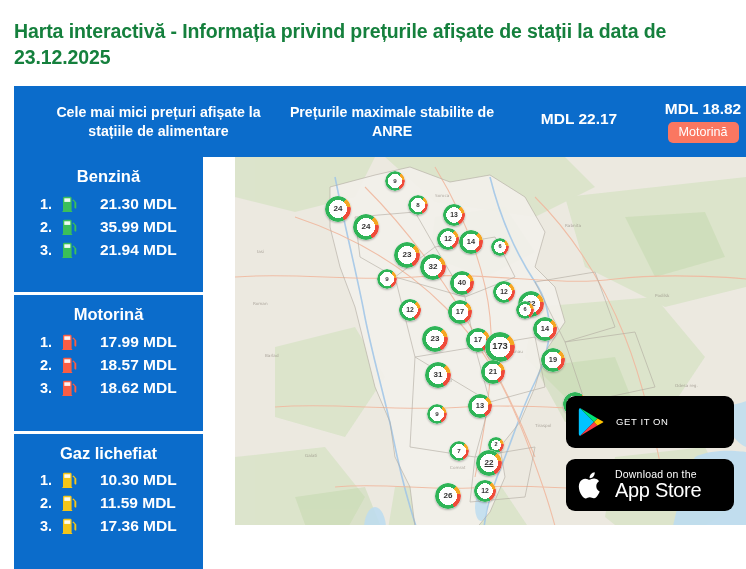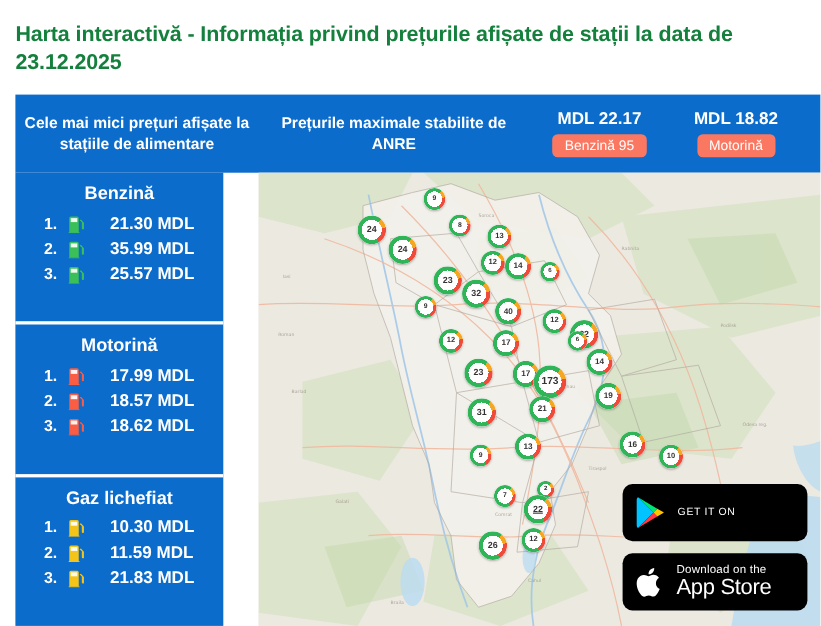--- a/index.html
+++ b/index.html
@@ -16,21 +16,21 @@
     position: absolute; left: 14px; top: 18px; width: 716px;
     font-size: 19.5px; font-weight: bold; color: #15803d;
     line-height: 1.34; letter-spacing: -0.1px;
   }
 
   
   .header-band {
     position: absolute; left: 14px; top: 86px;
     width: 732px; height: 71px;
     background: #0b6ccb;
-    display: flex; align-items: center;
+    display: flex; align-items: center; padding-left: 34px;
   }
   .hdr-col-left {
     width: 221px; flex: none; text-align: center;
     color: #ffffff; font-weight: bold; font-size: 14.2px; line-height: 1.33;
   }
   .hdr-col-mid {
     width: 246px; flex: none; text-align: center;
     color: #ffffff; font-weight: bold; font-size: 14.2px; line-height: 1.33;
   }
   .hdr-col-price { flex: none; text-align: center; padding: 0 8px; }
@@ -77,21 +77,21 @@
   }
   .pump-ico { width: 22px; flex: none; display: flex; align-items: center; }
   .rank-price {
     color: #ffffff; font-weight: bold; font-size: 15.5px;
     margin-left: 16px; white-space: nowrap;
   }
 
   
   .map {
     position: absolute; left: 221px; top: 0;
-    width: 511px; height: 412px; overflow: hidden;
+    width: 511px; height: 368px; overflow: hidden;
     background: #e9e6de;
   }
   .map-canvas { position: absolute; inset: 0; }
   .marker {
     position: absolute; border-radius: 50%;
     background: #ffffff;
     display: flex; align-items: center; justify-content: center;
     font-size: 7px; font-weight: bold; color: #333333;
     line-height: 1; font-family: "Liberation Sans", sans-serif;
   }
@@ -125,21 +125,20 @@
 <div id="app">
 
   <div class="page-title">Harta interactivă - Informația privind prețurile afișate de stații la data de 23.12.2025</div>
 
   <div class="header-band">
     <div class="hdr-col-left">Cele mai mici prețuri afișate la stațiile de alimentare</div>
     <div class="hdr-col-mid">Prețurile maximale stabilite de ANRE</div>
 
     <div class="hdr-col-price p1">
       <div class="price-value">MDL 22.17</div>
-      <span class="fuel-badge">Benzină 95</span>
     </div>
 
     <div class="hdr-col-price p2">
       <div class="price-value">MDL 18.82</div>
       <span class="fuel-badge">Motorină</span>
     </div>
   </div>
 
   <div class="body-row">
 
@@ -173,21 +172,21 @@
           <div class="rank-row">
             <span class="rank-num">3.</span>
             <span class="pump-ico">
               <svg width="15" height="16" viewBox="0 0 15 16">
                 <path d="M1,2.2 A1.4,1.4 0 0 1 2.4,0.8 L8.2,0.8 A1.4,1.4 0 0 1 9.6,2.2 L9.6,15.2 L1,15.2 Z" fill="#3bbf59"></path>
                 <rect x="2.3" y="2.3" width="6" height="3.6" fill="#ffffff" opacity="0.92"></rect>
                 <path d="M10.3,4.3 L12.4,6.1 L12.4,11.6 A1.1,1.1 0 0 0 14.3,12.2 L14.3,6.6 L11.6,3.6 Z" fill="#3bbf59"></path>
                 <rect x="0.4" y="15" width="9.8" height="1.0" fill="#3bbf59"></rect>
               </svg>
             </span>
-            <span class="rank-price">25.57 MDL</span>
+            <span class="rank-price">21.94 MDL</span>
           </div>
         </div>
         <div class="fuel-block">
           <div class="fuel-title">Motorină</div>
           <div class="rank-row">
             <span class="rank-num">1.</span>
             <span class="pump-ico">
               <svg width="15" height="16" viewBox="0 0 15 16">
                 <path d="M1,2.2 A1.4,1.4 0 0 1 2.4,0.8 L8.2,0.8 A1.4,1.4 0 0 1 9.6,2.2 L9.6,15.2 L1,15.2 Z" fill="#fa5d43"></path>
                 <rect x="2.3" y="2.3" width="6" height="3.6" fill="#ffffff" opacity="0.92"></rect>
@@ -251,21 +250,21 @@
           <div class="rank-row">
             <span class="rank-num">3.</span>
             <span class="pump-ico">
               <svg width="15" height="16" viewBox="0 0 15 16">
                 <path d="M1,2.2 A1.4,1.4 0 0 1 2.4,0.8 L8.2,0.8 A1.4,1.4 0 0 1 9.6,2.2 L9.6,15.2 L1,15.2 Z" fill="#f4c518"></path>
                 <rect x="2.3" y="2.3" width="6" height="3.6" fill="#ffffff" opacity="0.92"></rect>
                 <path d="M10.3,4.3 L12.4,6.1 L12.4,11.6 A1.1,1.1 0 0 0 14.3,12.2 L14.3,6.6 L11.6,3.6 Z" fill="#f4c518"></path>
                 <rect x="0.4" y="15" width="9.8" height="1.0" fill="#f4c518"></rect>
               </svg>
             </span>
-            <span class="rank-price">21.83 MDL</span>
+            <span class="rank-price">17.36 MDL</span>
           </div>
         </div>
       </div>
 
     <div class="map">
       <svg class="map-canvas" viewBox="0 0 511 412" preserveAspectRatio="none">
         <defs>
           <linearGradient id="landg" x1="0" y1="0" x2="0" y2="1">
             <stop offset="0%" stop-color="#eceae1"></stop>
             <stop offset="100%" stop-color="#e8e7dd"></stop>

